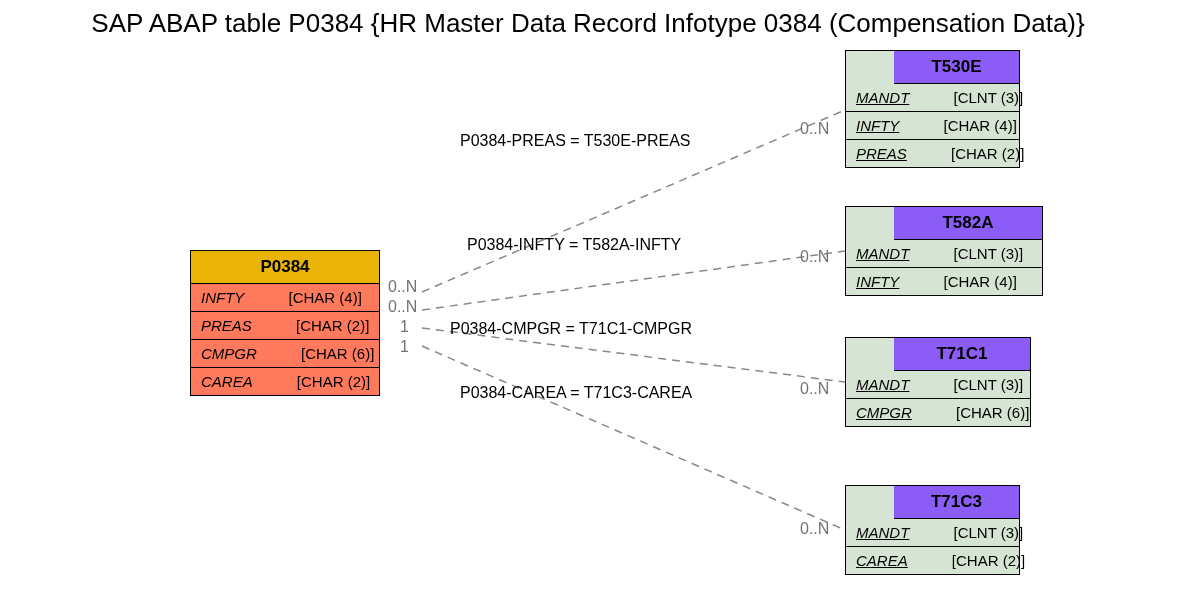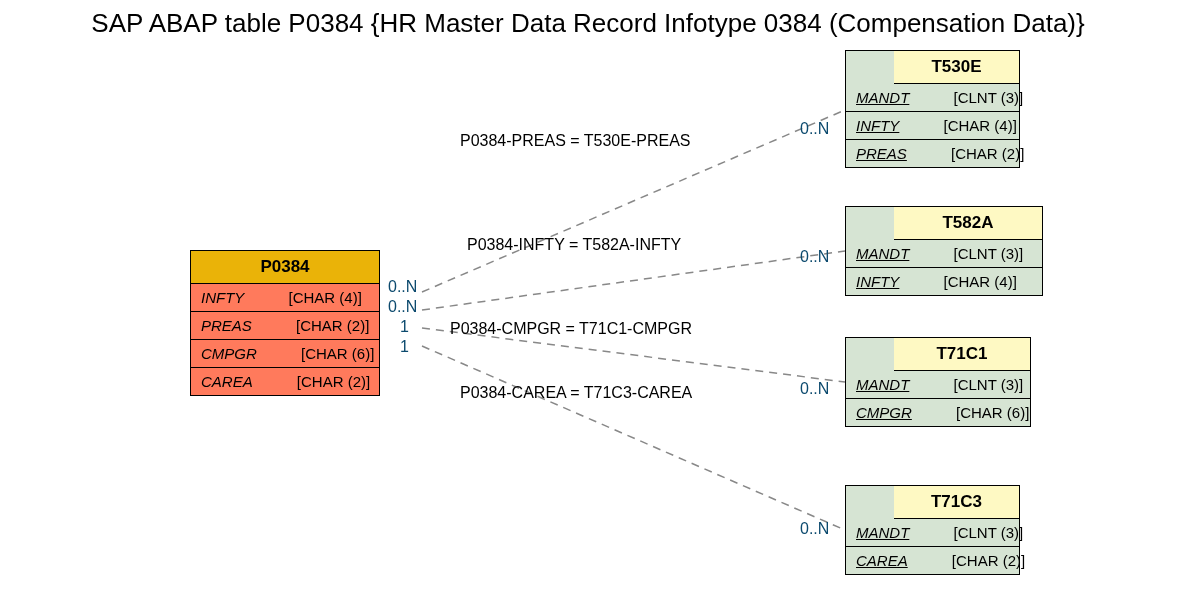--- a/index.html
+++ b/index.html
@@ -40,32 +40,32 @@
     white-space: nowrap;
   }
   .entity .row:last-child { border-bottom: none; }
   .entity .fname { font-style: italic; }
   .entity .ftype { font-style: normal; margin-left: 40px; }
   .key .fname { text-decoration: underline; }
 
   .main-entity { background: #ff7a5c; }
   .main-entity .header { background: #eab308; }
   .ref-entity { background: #d6e4d3; }
-  .ref-entity .header { background: #fef9c3; margin-left: 48px; }
+  .ref-entity .header { background: #8b5cf6; margin-left: 48px; }
 
   .rel-label {
     position: absolute;
     font-size: 16px;
     color: #000;
     white-space: nowrap;
   }
   .card {
     position: absolute;
     font-size: 16px;
-    color: #0c4a6e;
+    color: #737373;
     white-space: nowrap;
   }
   svg.lines {
     position: absolute;
     top: 0; left: 0;
     width: 1201px; height: 615px;
     pointer-events: none;
   }
   svg.lines line {
     stroke: #888;

